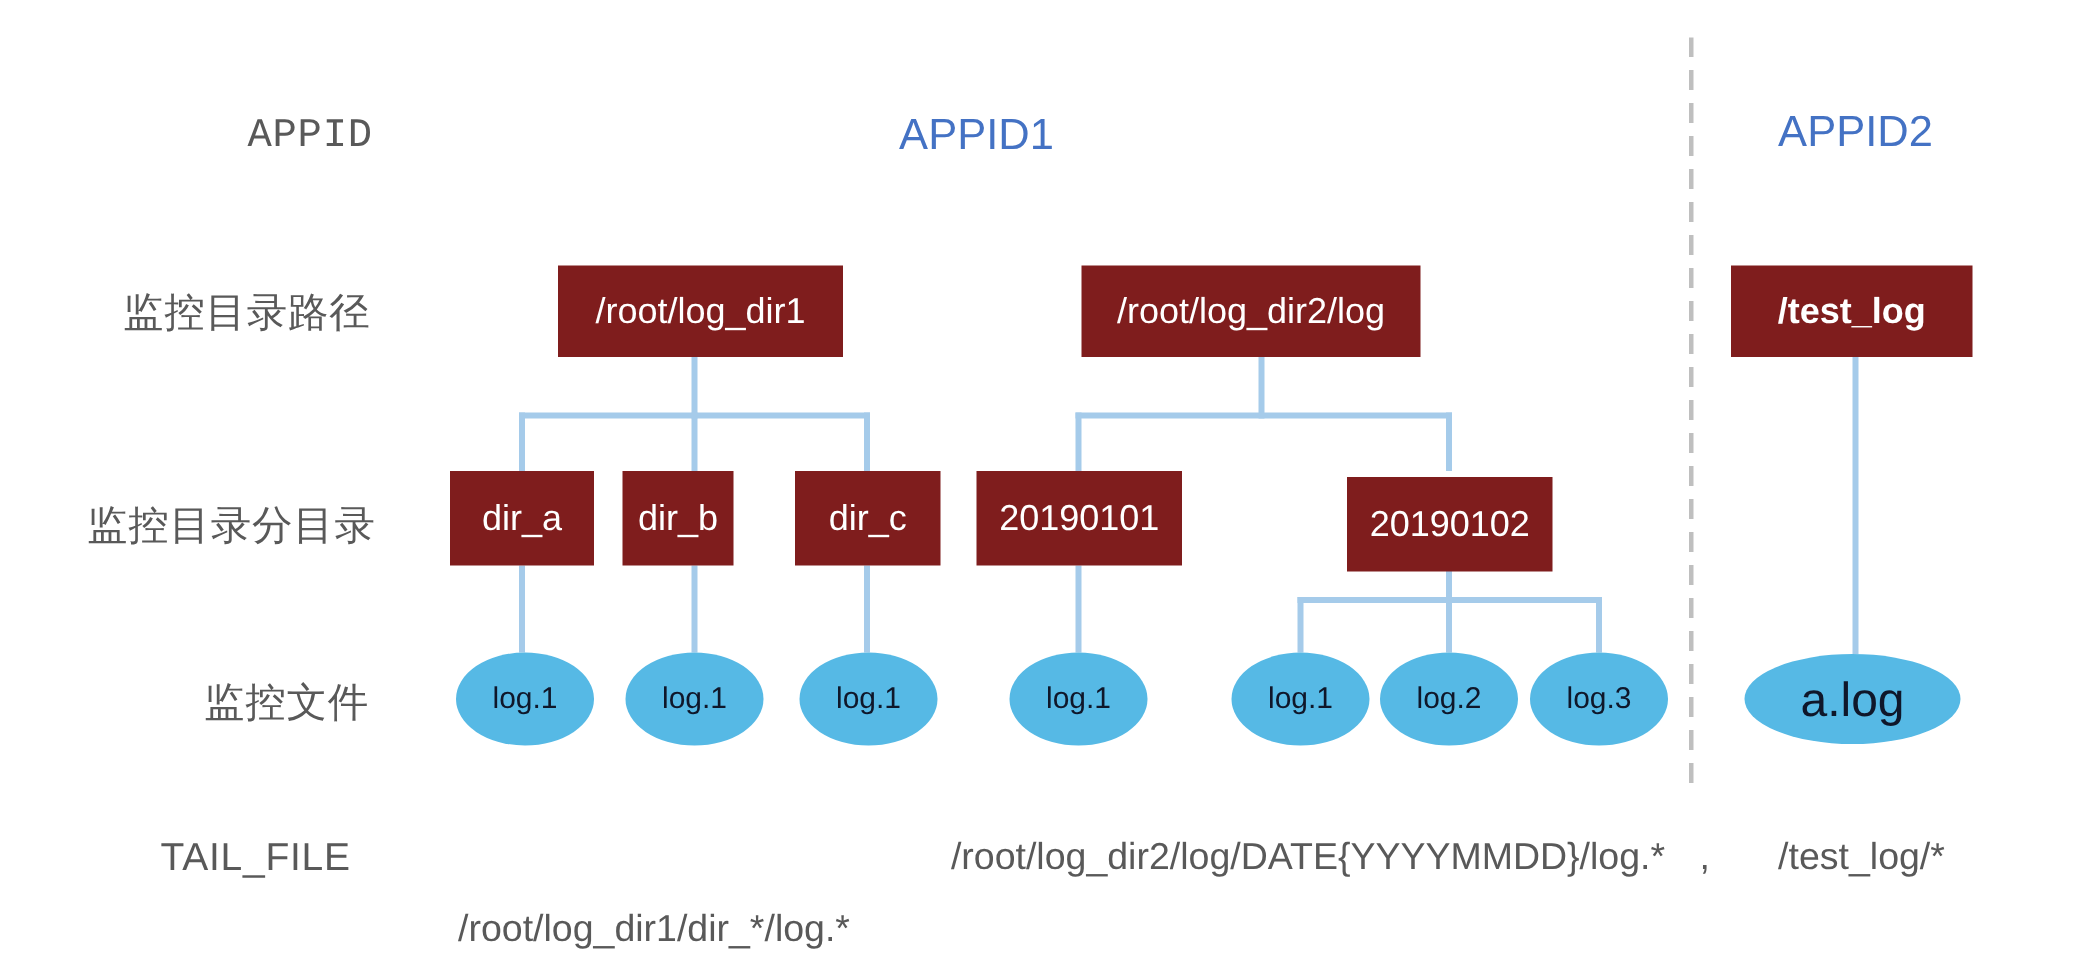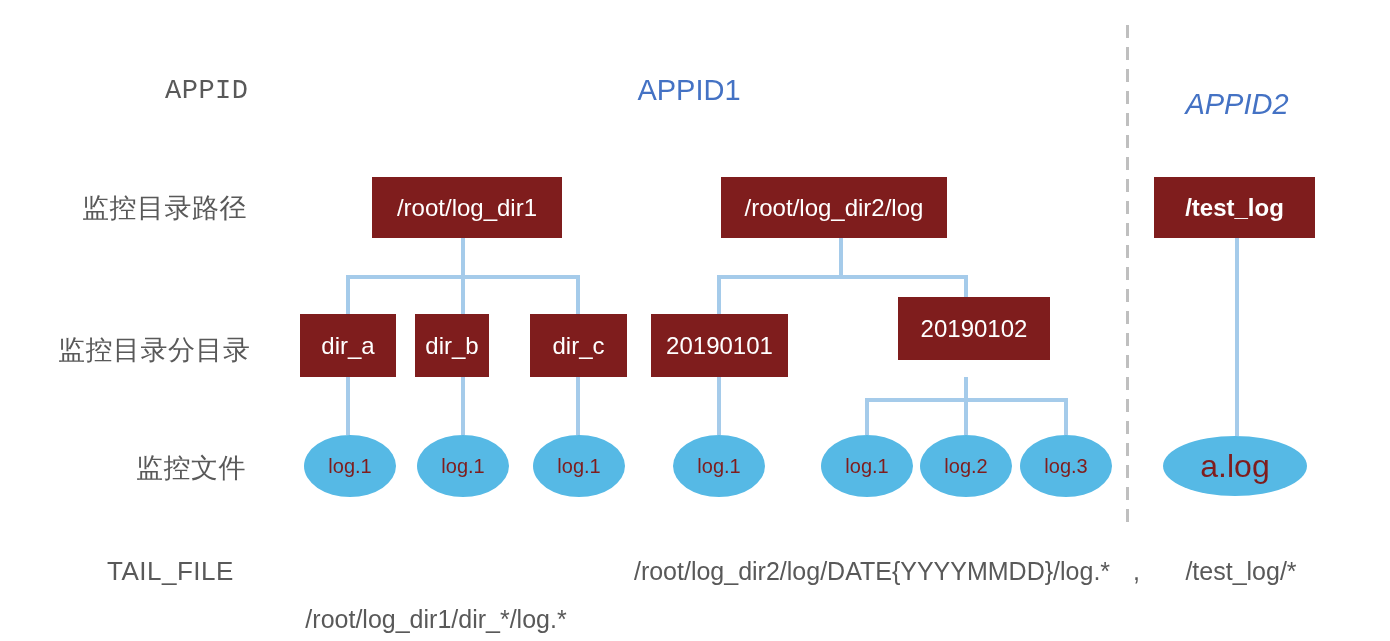--- a/index.html
+++ b/index.html
@@ -10,43 +10,43 @@
   .abs{position:absolute;}
   .ctr{transform:translateX(-50%);white-space:nowrap;}
   .rowlabel{color:#595959;font-size:27px;letter-spacing:0.5px;}
   .header{color:#4472C4;font-size:29px;}
   .box{
     position:absolute;background:#7f1d1d;color:#ffffff;
     display:flex;align-items:center;justify-content:center;
     font-size:24px;text-align:center;
   }
   .ellipse{
-    position:absolute;background:#56B9E5;color:#7f1d1d;border-radius:50%;
+    position:absolute;background:#56B9E5;color:#0f172a;border-radius:50%;
     display:flex;align-items:center;justify-content:center;
     font-size:20px;
     text-align:center;
   }
   .conn{position:absolute;background:#A5CBEA;}
   .divider{
     position:absolute;width:3px;
     background:repeating-linear-gradient(to bottom,#BFBFBF 0 13px,transparent 13px 22px);
   }
   .tailpath{color:#595959;font-size:25px;}
 </style>
 </head>
 <body>
 
 <div class="abs rowlabel" style="left:165px;top:76px;font-family:Liberation Mono, monospace;">APPID</div>
 <div class="abs rowlabel" style="left:82px;top:190px;">监控目录路径</div>
 <div class="abs rowlabel" style="left:58px;top:332px;">监控目录分目录</div>
 <div class="abs rowlabel" style="left:136px;top:450px;">监控文件</div>
 <div class="abs rowlabel" style="left:107px;top:556px;font-size:26px;">TAIL_FILE</div>
 
-<div class="abs ctr header" style="left:651px;top:74px;margin-left:38px;">APPID1</div>
-<div class="abs ctr header" style="left:1237px;top:88px;font-style:italic;">APPID2</div>
+<div class="abs ctr header" style="left:651px;top:74px;">APPID1</div>
+<div class="abs ctr header" style="left:1237px;top:72px;">APPID2</div>
 
 <div class="divider" style="left:1126px;top:25px;height:500px;"></div>
 
 <div class="conn" style="left:461px;top:238px;width:4px;height:41px;"></div>
 <div class="conn" style="left:346px;top:275px;width:234px;height:4px;"></div>
 <div class="conn" style="left:346px;top:275px;width:4px;height:39px;"></div>
 <div class="conn" style="left:461px;top:275px;width:4px;height:39px;"></div>
 <div class="conn" style="left:576px;top:275px;width:4px;height:39px;"></div>
 <div class="conn" style="left:346px;top:377px;width:4px;height:58px;"></div>
 <div class="conn" style="left:461px;top:377px;width:4px;height:58px;"></div>
@@ -66,21 +66,21 @@
 <div class="conn" style="left:1235px;top:238px;width:4px;height:198px;"></div>
 
 <div class="box" style="left:372px;top:177px;width:190px;height:61px;">/root/log_dir1</div>
 <div class="box" style="left:721px;top:177px;width:226px;height:61px;">/root/log_dir2/log</div>
 <div class="box" style="left:1154px;top:177px;width:161px;height:61px;font-weight:bold;">/test_log</div>
 
 <div class="box" style="left:300px;top:314px;width:96px;height:63px;">dir_a</div>
 <div class="box" style="left:415px;top:314px;width:74px;height:63px;">dir_b</div>
 <div class="box" style="left:530px;top:314px;width:97px;height:63px;">dir_c</div>
 <div class="box" style="left:651px;top:314px;width:137px;height:63px;">20190101</div>
-<div class="box" style="left:898px;top:297px;width:152px;height:63px;">20190102</div>
+<div class="box" style="left:898px;top:318px;width:137px;height:63px;">20190102</div>
 
 <div class="ellipse" style="left:304px;top:435px;width:92px;height:62px;">log.1</div>
 <div class="ellipse" style="left:417px;top:435px;width:92px;height:62px;">log.1</div>
 <div class="ellipse" style="left:533px;top:435px;width:92px;height:62px;">log.1</div>
 <div class="ellipse" style="left:673px;top:435px;width:92px;height:62px;">log.1</div>
 <div class="ellipse" style="left:821px;top:435px;width:92px;height:62px;">log.1</div>
 <div class="ellipse" style="left:920px;top:435px;width:92px;height:62px;">log.2</div>
 <div class="ellipse" style="left:1020px;top:435px;width:92px;height:62px;">log.3</div>
 <div class="ellipse" style="left:1163px;top:436px;width:144px;height:60px;font-size:32px;">a.log</div>
 

